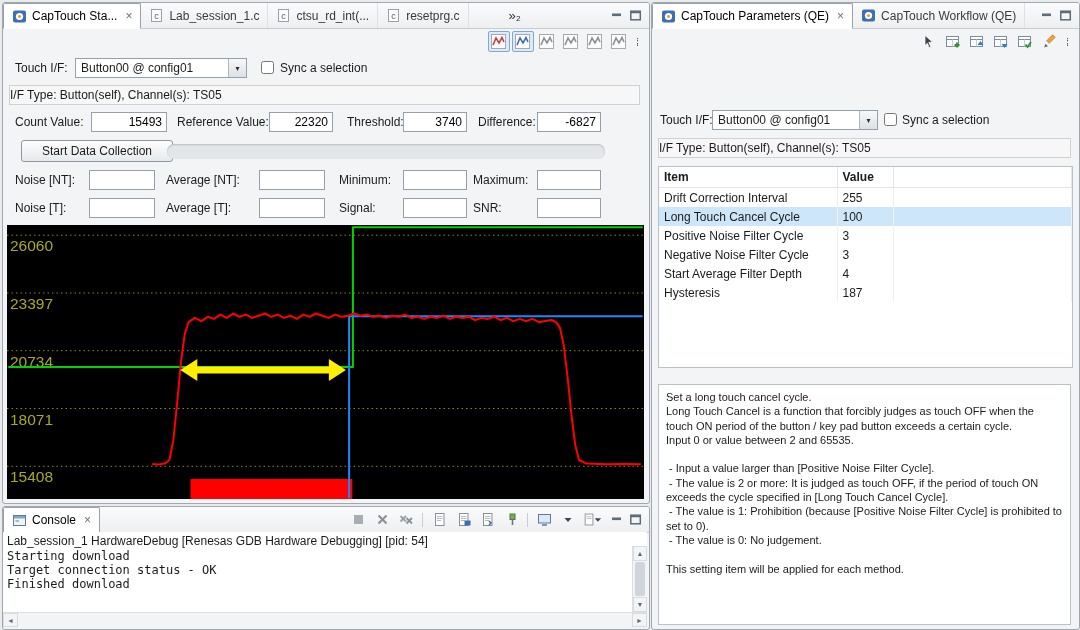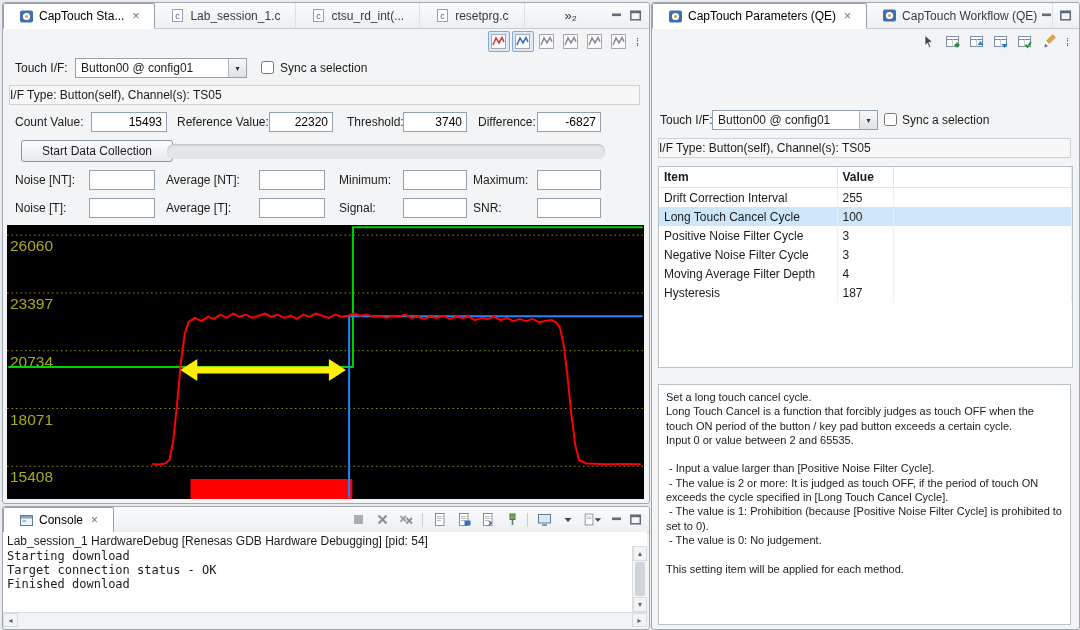--- a/index.html
+++ b/index.html
@@ -2,21 +2,21 @@
 <html><head>
 <meta charset="utf-8">
 <style>
   html,body{margin:0;padding:0}
   body{width:1080px;height:630px;overflow:hidden;background:#e9ebed;
        font-family:"Liberation Sans",sans-serif;font-size:12px;color:#1b1b1b}
   #root{position:relative;width:1080px;height:630px}
   .pane{position:absolute;border:1px solid #a0a7b0;border-radius:3px;background:#f3f4f5;overflow:hidden}
   .tabbar{position:relative;height:25px;background:linear-gradient(#fafbfc,#edeff1);
           border-bottom:1px solid #c6ccd2;display:flex;align-items:stretch}
-  .tab{display:flex;align-items:center;gap:5px;padding:0 15px;color:#3a3a3a;white-space:nowrap;
+  .tab{display:flex;align-items:center;gap:5px;padding:0 8px;color:#3a3a3a;white-space:nowrap;
        border-right:1px solid #dde1e5}
   .tab.active{background:#fff;border:1px solid #98a0aa;border-bottom-color:#fff;
        border-radius:2px 2px 0 0;margin-bottom:-1px;color:#000}
   .tclose{margin-left:3px;color:#707070;font-size:12px;line-height:1}
   .ticon{display:flex;align-items:center}
   .tab-overflow{display:flex;align-items:center;padding:0 6px;margin-left:34px;color:#333;font-size:13px}
   .winbtns{position:absolute;right:5px;top:0;height:25px;display:flex;align-items:center;gap:1px}
   .wbtn{width:18px;height:18px;display:flex;align-items:center;justify-content:center}
   .toolbar{display:flex;justify-content:flex-end;align-items:center;gap:2px;padding:2px 8px 2px 0}
   .tbicon{width:20px;height:19px;display:flex;align-items:center;justify-content:center;
@@ -467,21 +467,21 @@
             <td>Positive Noise Filter Cycle</td>
             <td>3</td>
               <td></td>
           </tr>
           <tr>
             <td>Negative Noise Filter Cycle</td>
             <td>3</td>
               <td></td>
           </tr>
           <tr>
-            <td>Moving Average Filter Depth</td>
+            <td>Start Average Filter Depth</td>
             <td>4</td>
               <td></td>
           </tr>
           <tr>
             <td>Hysteresis</td>
             <td>187</td>
               <td></td>
           </tr>
         </tbody>
       </table>

